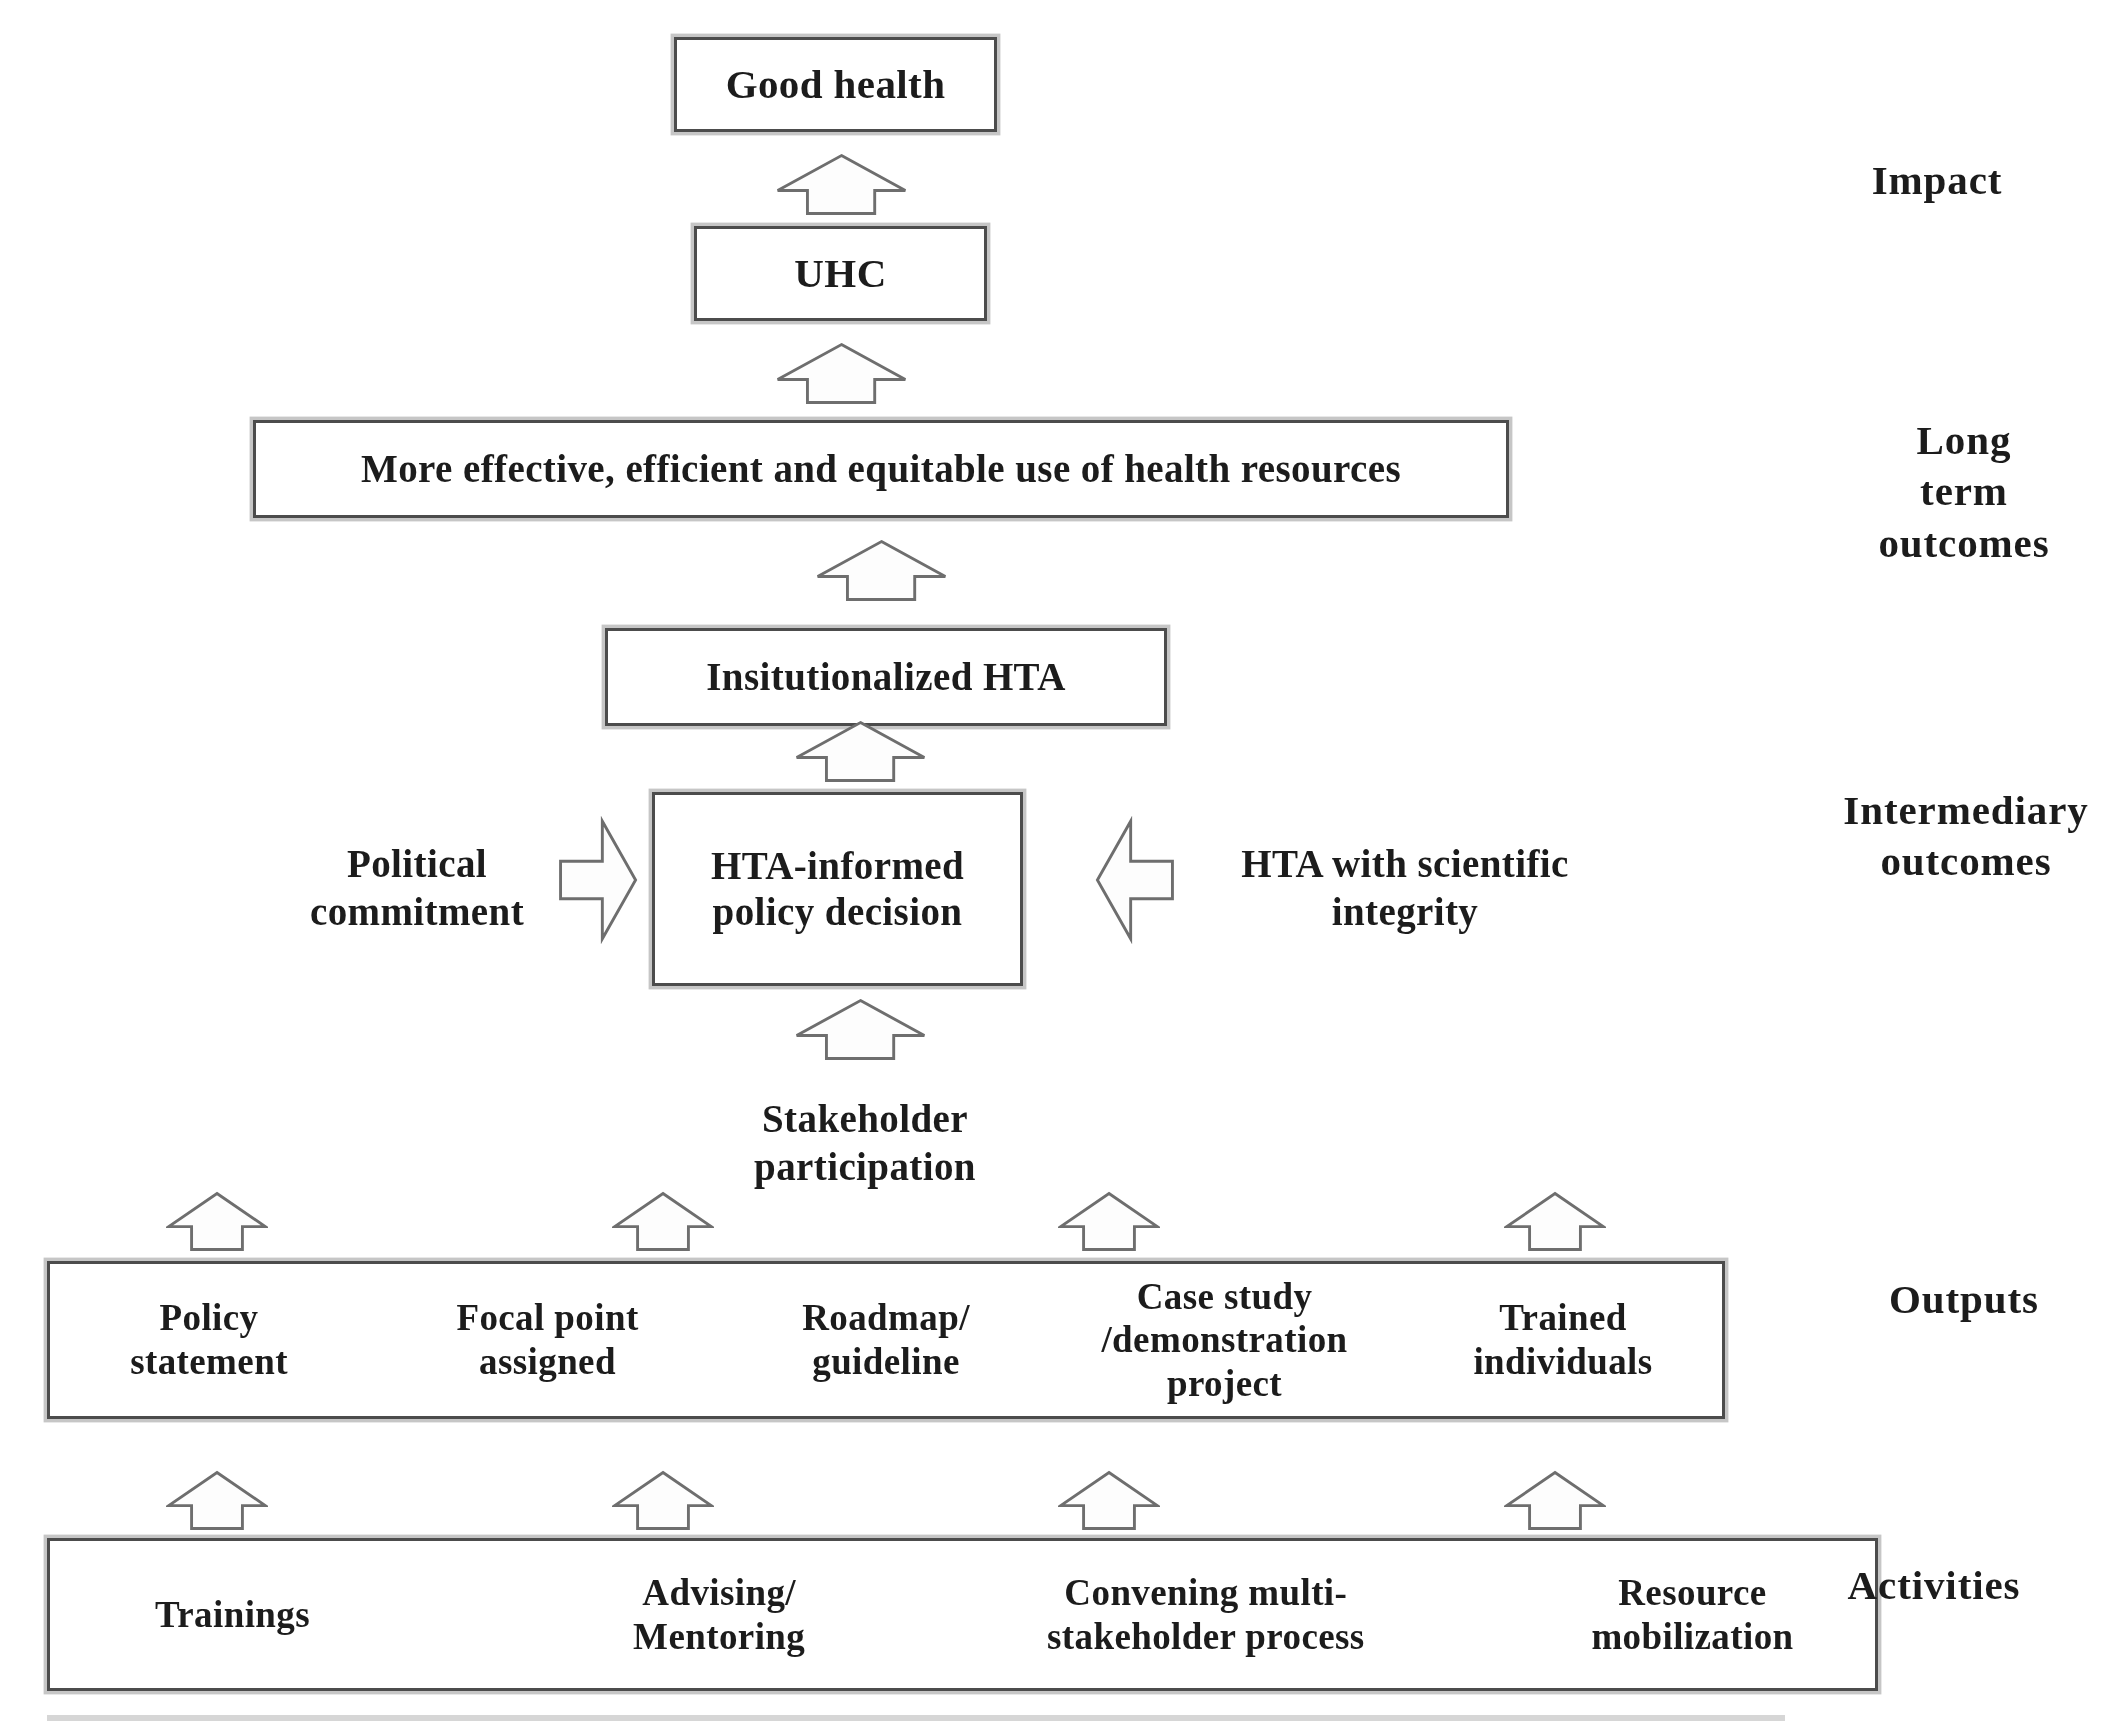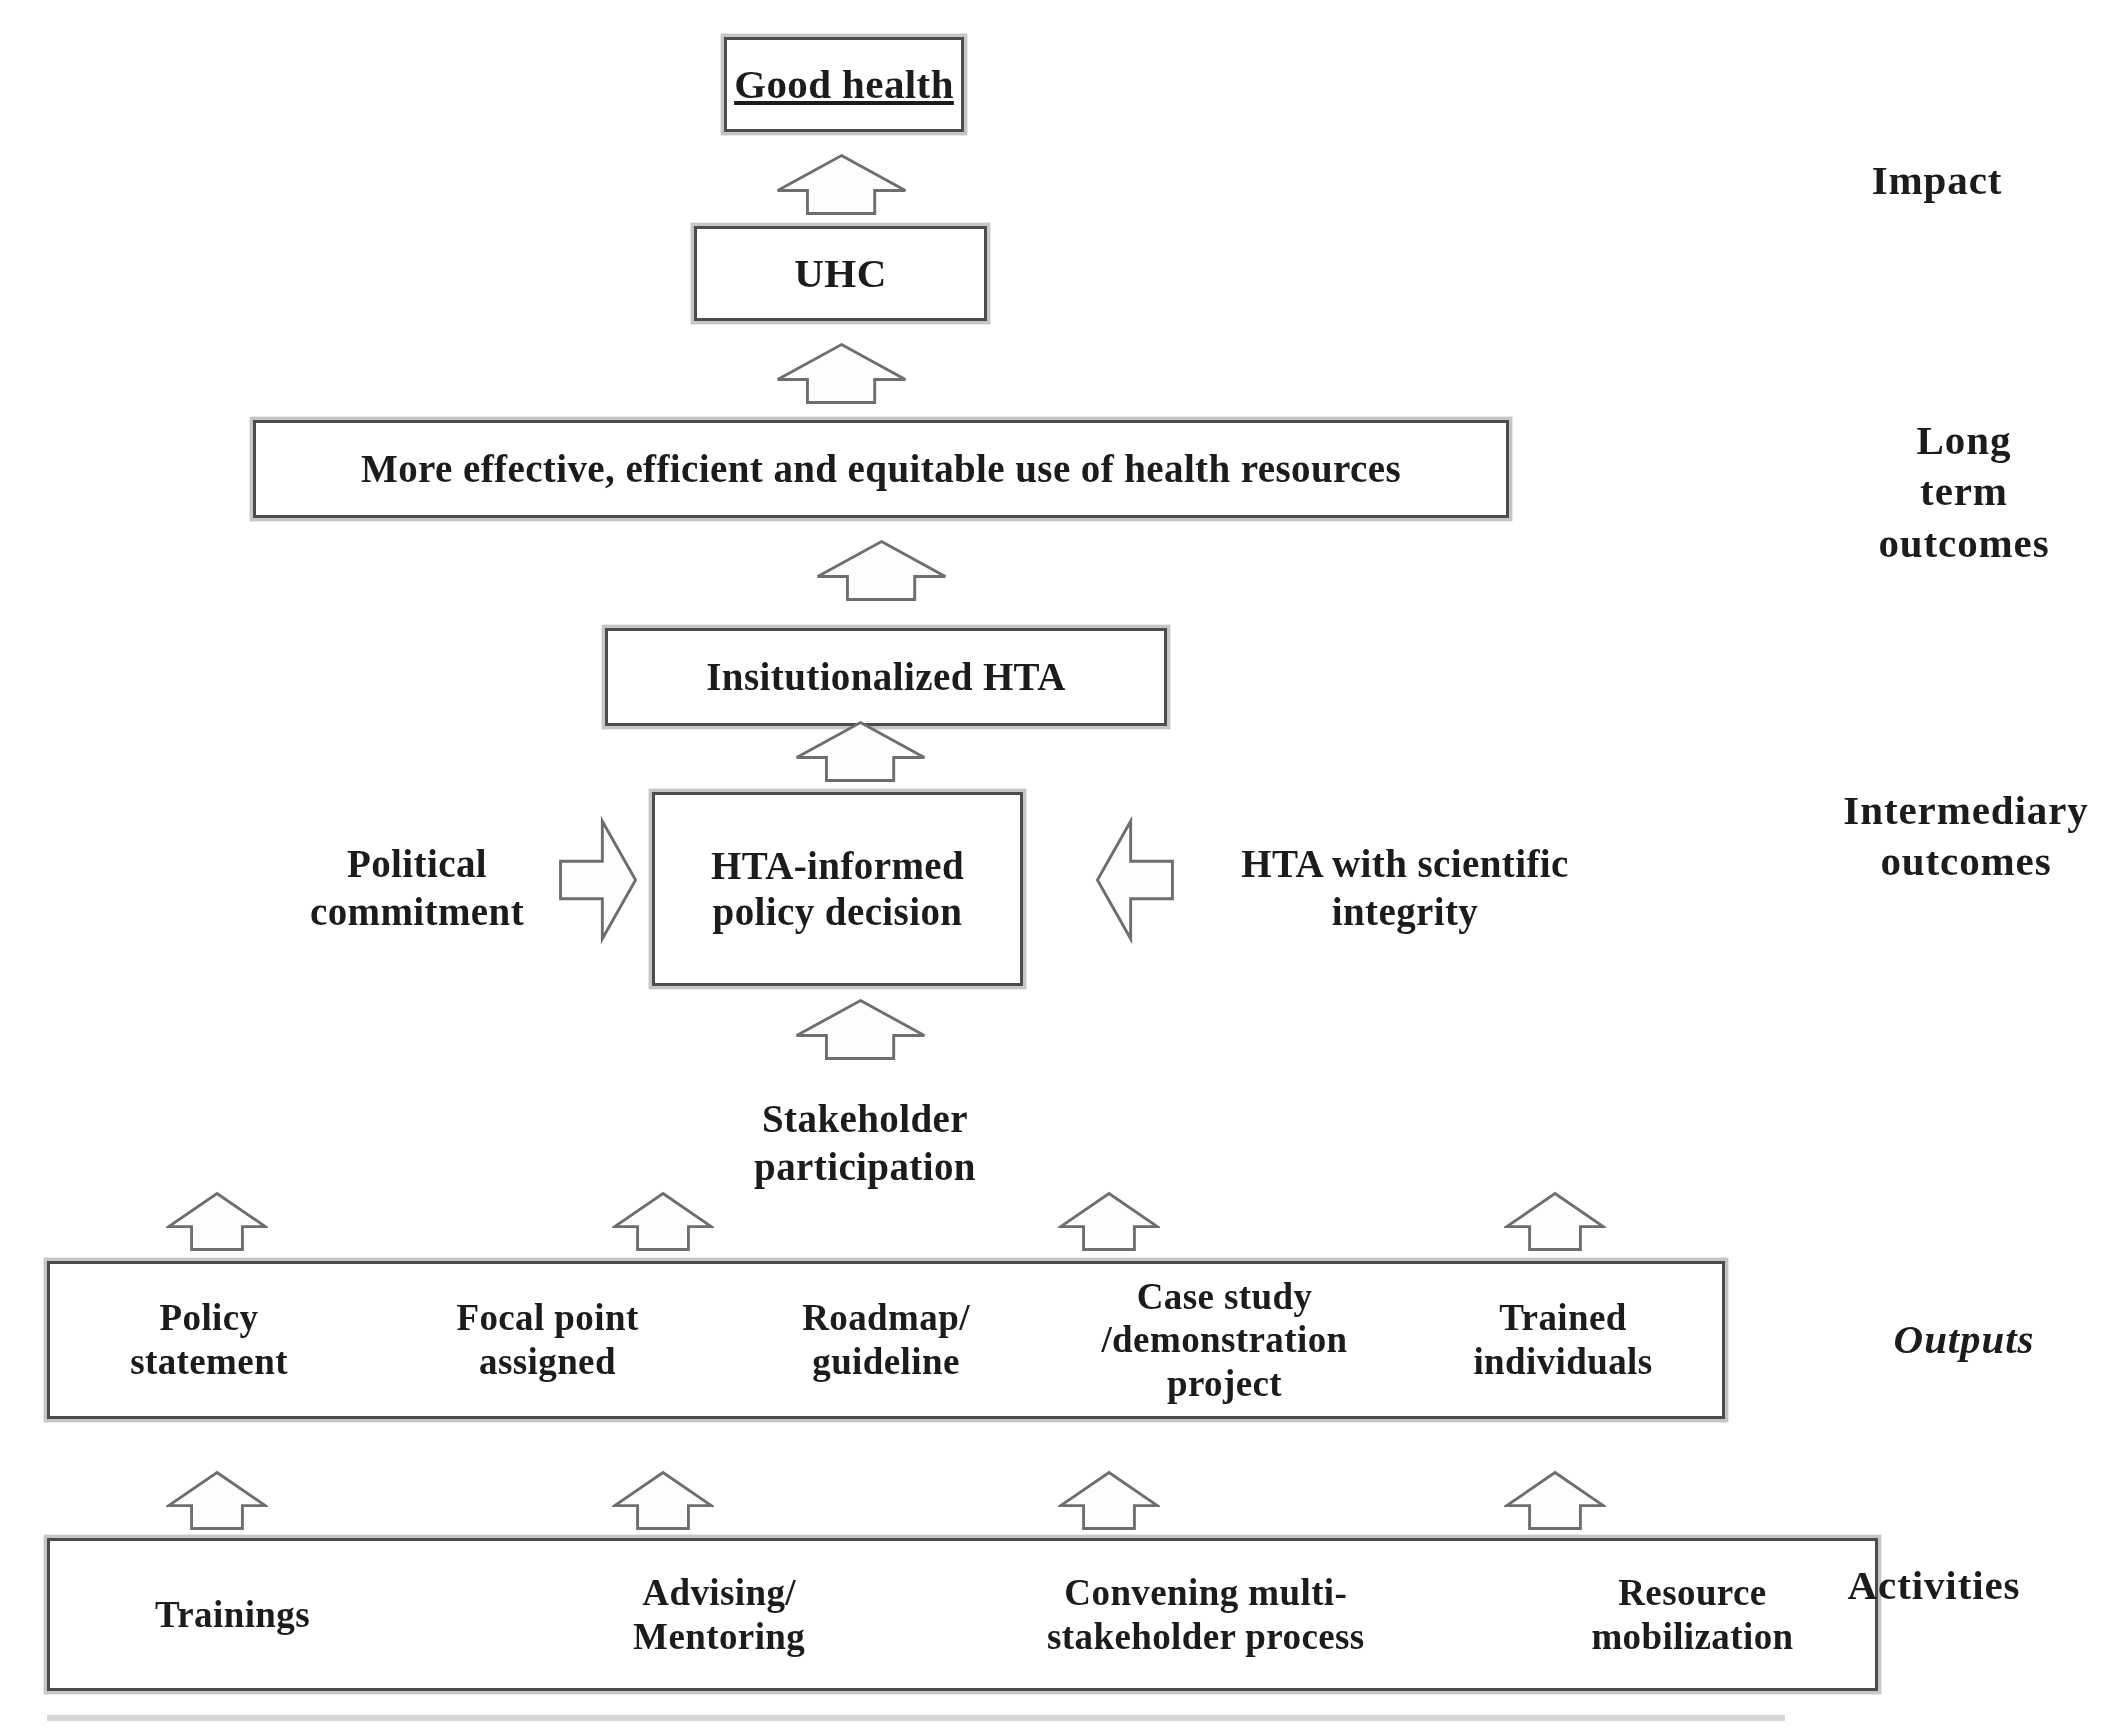--- a/index.html
+++ b/index.html
@@ -92,21 +92,21 @@
     position:absolute;
     left:47px;top:1715px;width:1738px;height:6px;
     background:#d6d6d6;
   }
 </style>
 </head>
 <body>
 
 <div class="canvas">
 
-  <div class="box" style="left:724px;top:37px;width:240px;height:95px;text-decoration:underline;">
+  <div class="box" style="left:674px;top:37px;width:323px;height:95px;">
     <span class="box-label fs48">Good health</span>
   </div>
 
   <svg class="arrow" style="left:775px;top:153px;" width="133" height="63" viewBox="0 0 156 74">
     <polygon points="78,3 153,44 117,44 117,71 38,71 38,44 3,44"></polygon>
   </svg>
 
   <div class="box" style="left:694px;top:226px;width:293px;height:95px;">
     <span class="box-label fs48">UHC</span>
   </div>
@@ -215,17 +215,17 @@
     </div>
   </div>
 
   <div class="bottom-rule"></div>
 
   <div class="stage-label" style="left:1937px;top:181px;">Impact</div>
   <div class="stage-label" style="left:1964px;top:492px;">Long term
 outcomes</div>
   <div class="stage-label" style="left:1966px;top:836px;">Intermediary
 outcomes</div>
-  <div class="stage-label" style="left:1964px;top:1340px;font-style:italic;">Outputs</div>
+  <div class="stage-label" style="left:1964px;top:1300px;">Outputs</div>
   <div class="stage-label" style="left:1934px;top:1586px;">Activities</div>
 
 </div>
 
 
 </body></html>

